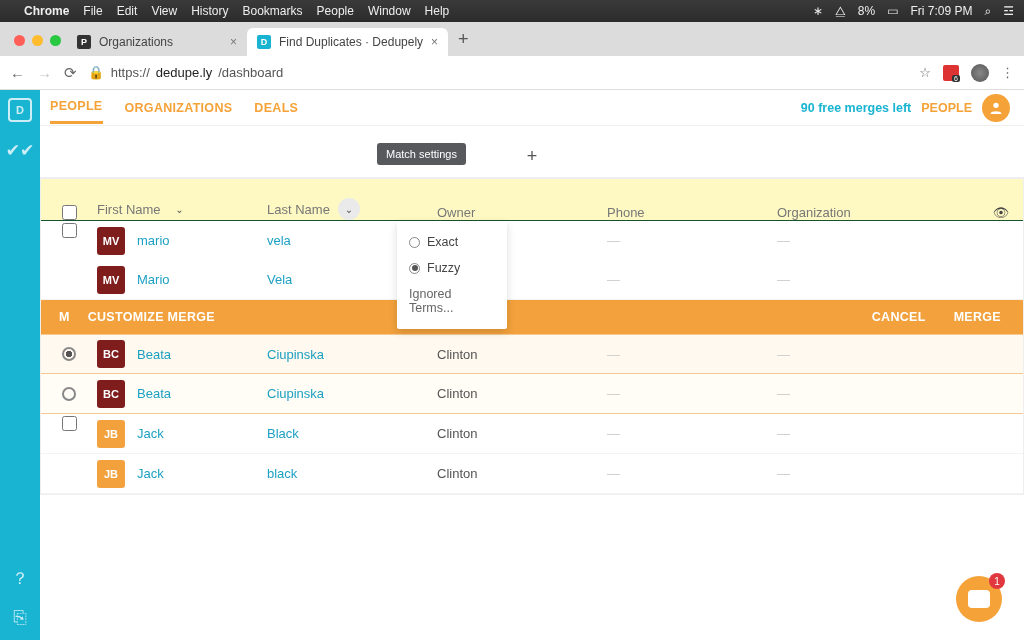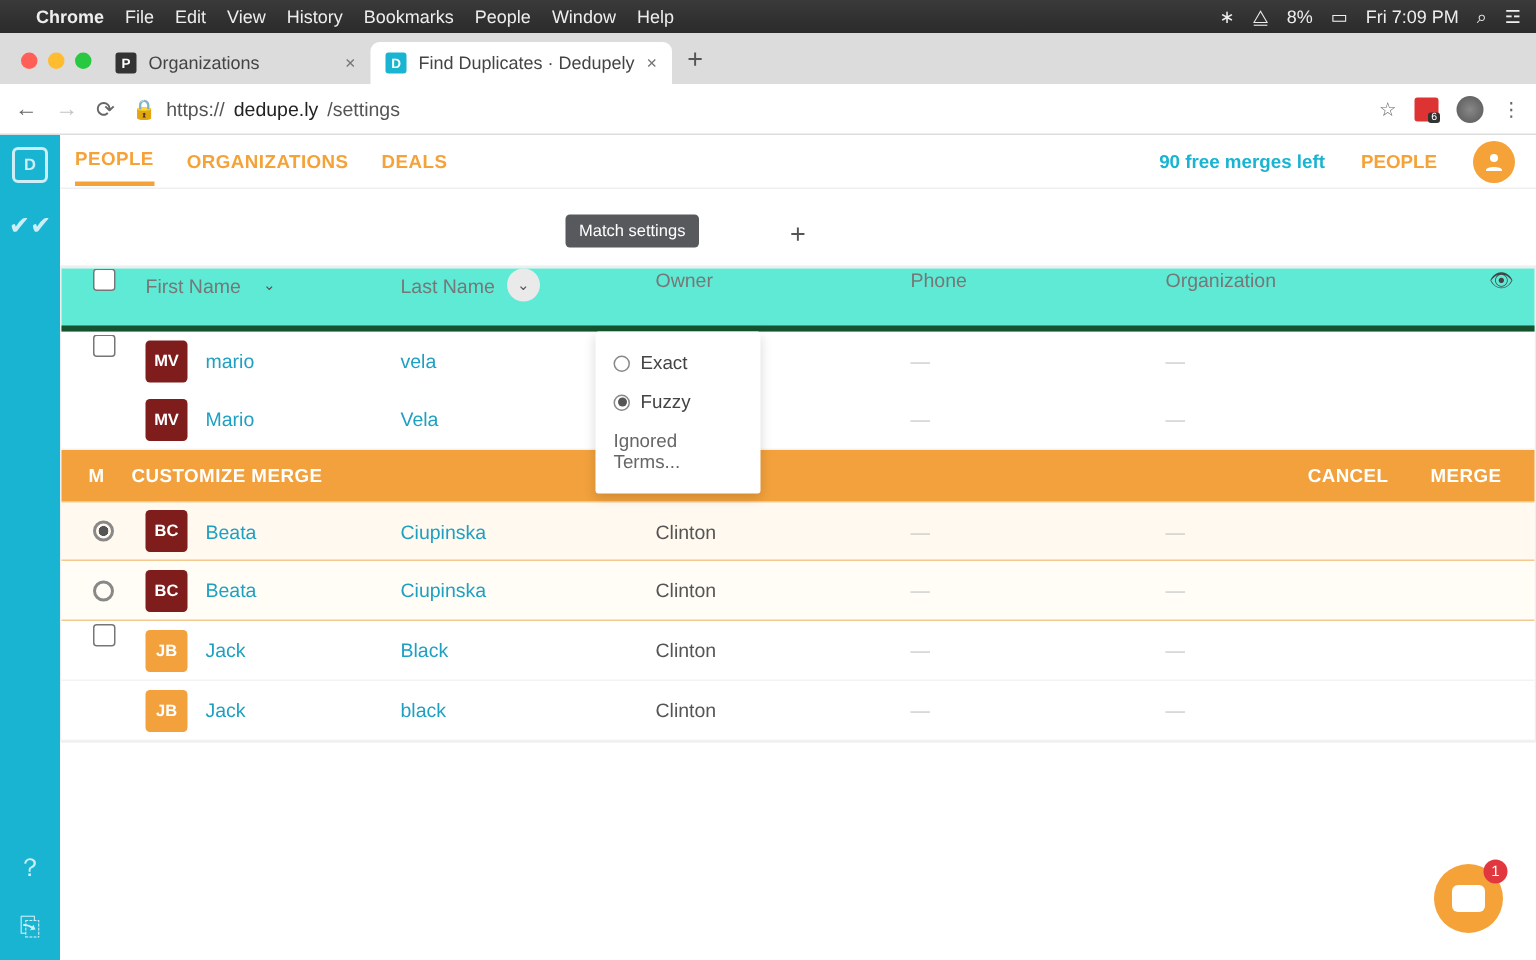--- a/index.html
+++ b/index.html
@@ -38,37 +38,37 @@
   .app { display:flex; height: calc(640px - 22px - 34px - 34px); }
   .siderail { width:40px; background:#19b4d1; display:flex; flex-direction:column; align-items:center; padding-top:8px; gap:18px; color:#cdeef6; }
   .siderail .logo{width:24px;height:24px;border:2px solid #cdeef6;border-radius:4px;display:flex;align-items:center;justify-content:center;font-weight:bold;color:#cdeef6;font-size:11px;}
   .siderail .spacer{flex:1;}
   .rail-ico{font-size:17px;}
 
   .main { flex:1; background:#fff; display:flex; flex-direction:column; position:relative;}
   .topnav { height:36px; display:flex; align-items:center; padding:0 14px 0 10px; border-bottom:1px solid #f0f0f0;}
   .topnav .navitem{font-size:12.5px; letter-spacing:.3px; font-weight:600; color:#f5a238; margin-right:22px; padding:8px 0;}
   .topnav .navitem.active{border-bottom:3px solid #f5a238;}
-  .topnav .right{margin-left:auto;display:flex;align-items:center;gap:24px;}
+  .topnav .right{margin-left:auto;display:flex;align-items:center;gap:10px;}
   .merges-left{color:#19b4d1;font-weight:600;font-size:12.5px;}
   .upgrade{color:#f5a238;font-weight:600;font-size:12.5px;}
   .user-circle{width:28px;height:28px;border-radius:50%;background:#f5a238;display:flex;align-items:center;justify-content:center;color:#fff;}
 
   .tabsrow{display:flex;justify-content:center;align-items:center;gap:26px;padding:24px 0 6px 0;border-bottom:1px solid #eee;}
   .matchtab{font-size:13px;color:#555;letter-spacing:.3px;padding:0 4px 10px 4px;border-bottom:3px solid #2ab8d3;color:#555;}
   .addscan{color:#555;font-size:18px;position:relative;top:-4px;}
 
   .controls{display:flex;align-items:center;justify-content:flex-end;gap:24px;padding:12px 18px;}
   .toggle{width:30px;height:14px;background:#e4e4e4;border-radius:8px;position:relative;}
   .toggle::after{content:"";width:16px;height:16px;background:#fff;border:1px solid #ccc;border-radius:50%;position:absolute;left:-1px;top:-2px;}
   .ctl-lbl{color:#555;font-size:13px;}
   .runbtn{background:#45c2dc;color:#fff;border:none;padding:9px 14px;font-weight:700;font-size:12.5px;letter-spacing:.4px;border-radius:2px;}
 
   .tbl{border:1px solid #eee;margin:0 0 0 0;}
-  .thead{display:flex;align-items:flex-start;height:42px;border-bottom:4px solid #14532d;background:#5eead4;position:relative;}
+  .thead{display:flex;align-items:flex-end;height:42px;border-bottom:1px solid #14532d;background:#fef9c3;position:relative;}
   .col-check{width:56px;display:flex;justify-content:center;}
   .col-fn{width:170px;}
   .col-ln{width:170px;}
   .col-owner{width:170px;}
   .col-phone{width:170px;}
   .col-org{flex:1;}
   .col-eye{width:44px;text-align:center;color:#444;}
   .th{color:#777;font-size:13px;display:flex;align-items:center;gap:8px;}
   .chev{width:22px;height:22px;border-radius:50%;background:#eaeaea;display:flex;align-items:center;justify-content:center;font-size:10px;color:#555;}
   .chev.plain{background:transparent;}
@@ -151,21 +151,21 @@
   </div>
 
   <div class="addr">
     <span class="nav-ico">←</span>
     <span class="nav-ico" style="opacity:.4">→</span>
     <span class="nav-ico">⟳</span>
     <div class="url">
       <span>🔒</span>
       <span>https://</span>
         <span class="host">dedupe.ly</span>
-        <span>/settings</span>
+        <span>/dashboard</span>
     </div>
     <div class="addr-right">
       <span>☆</span>
       <span class="ext1"></span>
       <span class="avatar-sm"></span>
       <span>⋮</span>
     </div>
   </div>
 
   <div class="app">

